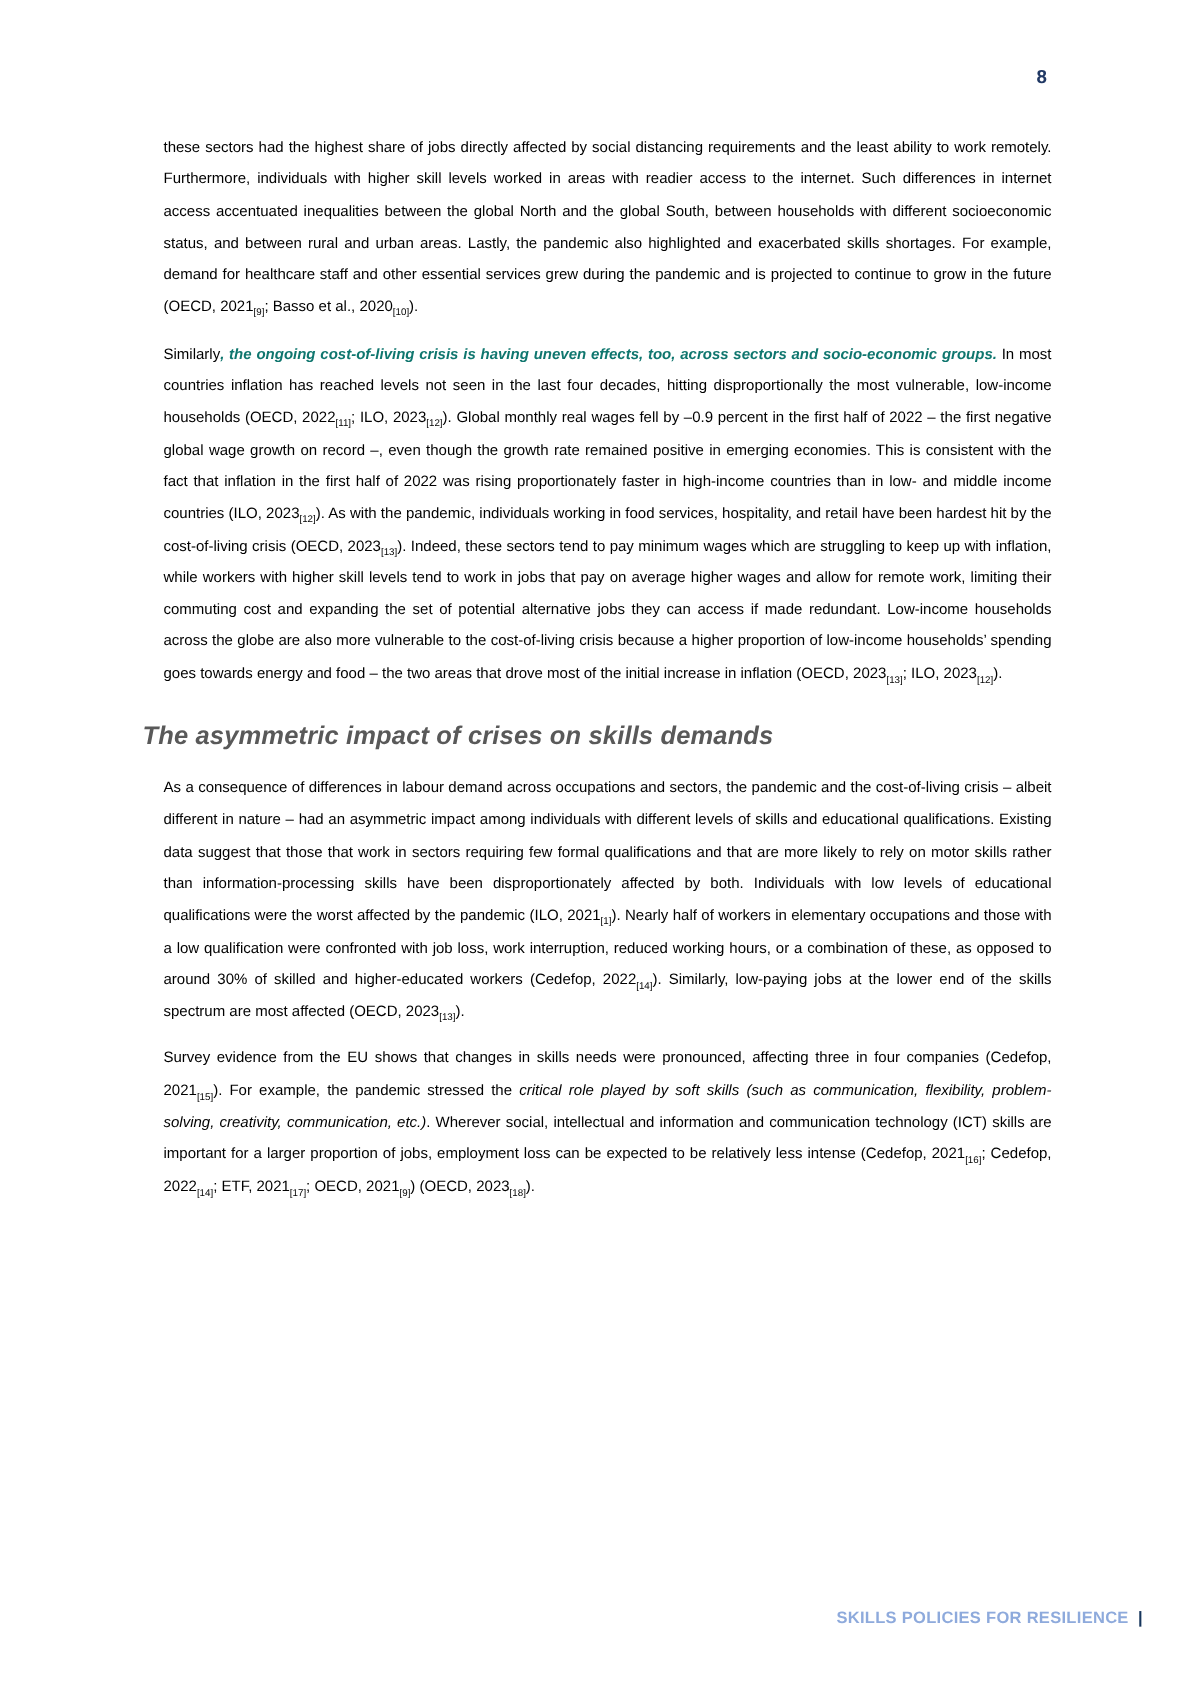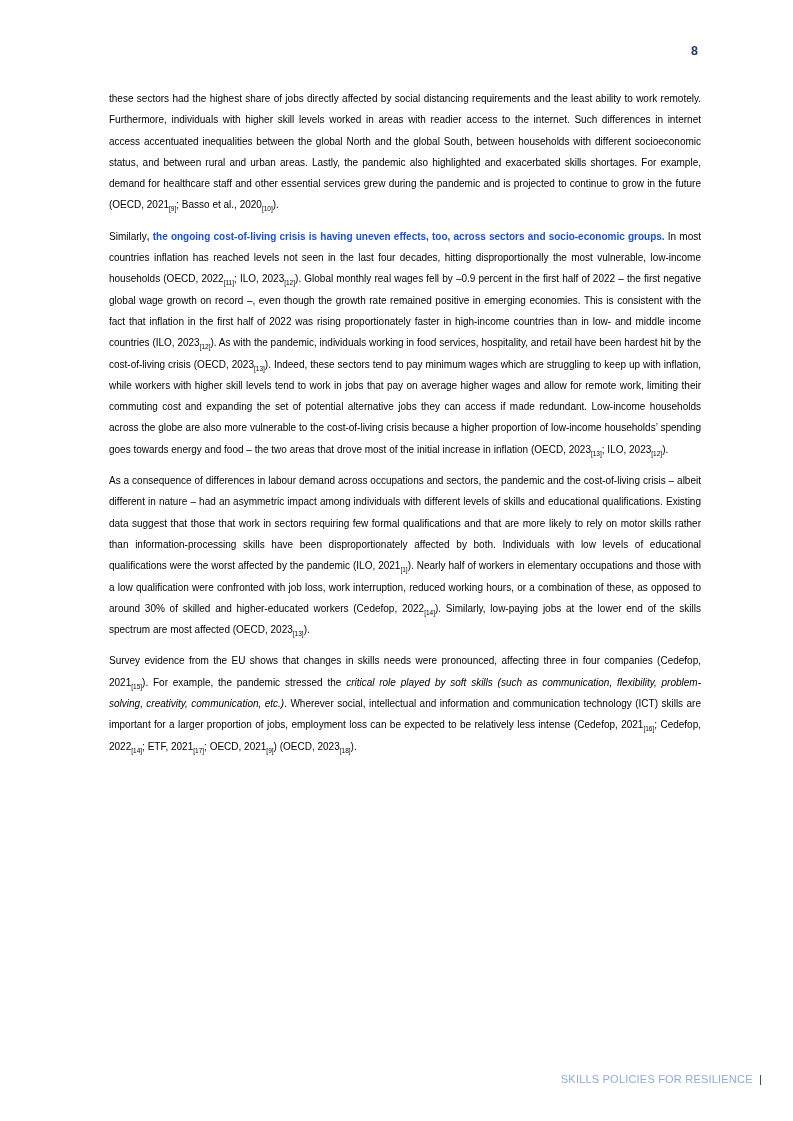--- a/index.html
+++ b/index.html
@@ -42,36 +42,37 @@
     font-style: italic;
     color: #595959;
     margin: 21px 0 14px 0;
     letter-spacing: 0.1px;
   }
   sub {
     font-size: 0.65em;
     line-height: 0;
   }
   .teal {
-    color: #1d4ed8;
+    color: #0f766e;
     font-weight: bold;
+    font-style: italic;
   }
   .bi {
     font-weight: normal;
     font-style: italic;
   }
   .i {
     font-style: italic;
   }
   .footer {
     position: absolute;
     right: 31px;
     bottom: 36px;
     font-size: 11px;
-    font-weight: normal;
+    font-weight: bold;
     letter-spacing: 0.2px;
     white-space: nowrap;
   }
   .footer-text {
     color: #8eaadc;
   }
   .footer-sep {
     color: #17365d;
     margin-left: 3px;
   }
@@ -81,20 +82,21 @@
 
 <div class="page">
 
   <div class="page-number">8</div>
 
   <main class="content">
     <p class="body"><span>these sectors had the highest share of jobs directly affected by social distancing requirements and the least ability to work remotely. Furthermore, individuals with higher skill levels worked in areas with readier access to the internet. Such differences in internet access accentuated inequalities between the global North and the global South, between households with different socioeconomic status, and between rural and urban areas. Lastly, the pandemic also highlighted and exacerbated skills shortages. For example, demand for healthcare staff and other essential services grew during the pandemic and is projected to continue to grow in the future (OECD, 2021</span><sub>[9]</sub><span>; Basso et al., 2020</span><sub>[10]</sub><span>).</span></p>
 
     <p class="body"><span>Similarly</span><span class="teal">, the ongoing cost-of-living crisis is having uneven effects, too, across sectors and socio-economic groups.</span><span> In most countries inflation has reached levels not seen in the last four decades, hitting disproportionally the most vulnerable, low-income households (OECD, 2022</span><sub>[11]</sub><span>; ILO, 2023</span><sub>[12]</sub><span>). Global monthly real wages fell by –0.9 percent in the first half of 2022 – the first negative global wage growth on record –, even though the growth rate remained positive in emerging economies. This is consistent with the fact that inflation in the first half of 2022 was rising proportionately faster in high-income countries than in low- and middle income countries (ILO, 2023</span><sub>[12]</sub><span>). As with the pandemic, individuals working in food services, hospitality, and retail have been hardest hit by the cost-of-living crisis (OECD, 2023</span><sub>[13]</sub><span>). Indeed, these sectors tend to pay minimum wages which are struggling to keep up with inflation, while workers with higher skill levels tend to work in jobs that pay on average higher wages and allow for remote work, limiting their commuting cost and expanding the set of potential alternative jobs they can access if made redundant. Low-income households across the globe are also more vulnerable to the cost-of-living crisis because a higher proportion of low-income households’ spending goes towards energy and food – the two areas that drove most of the initial increase in inflation (OECD, 2023</span><sub>[13]</sub><span>; ILO, 2023</span><sub>[12]</sub><span>).</span></p>
 
+    <h2 class="heading">The asymmetric impact of crises on skills demands</h2>
 
     <p class="body"><span>As a consequence of differences in labour demand across occupations and sectors, the pandemic and the cost-of-living crisis – albeit different in nature – had an asymmetric impact among individuals with different levels of skills and educational qualifications.  Existing data suggest that those that work in sectors requiring few formal qualifications and that are more likely to rely on motor skills rather than information-processing skills have been disproportionately affected by both. Individuals with low levels of educational qualifications were the worst affected by the pandemic (ILO, 2021</span><sub>[1]</sub><span>). Nearly half of workers in elementary occupations and those with a low qualification were confronted with job loss, work interruption, reduced working hours, or a combination of these, as opposed to around 30% of skilled and higher-educated workers (Cedefop, 2022</span><sub>[14]</sub><span>).  Similarly, low-paying jobs at the lower end of the skills spectrum are most affected  (OECD, 2023</span><sub>[13]</sub><span>).</span></p>
 
     <p class="body"><span>Survey evidence from the EU shows that changes in skills needs were pronounced, affecting three in four companies (Cedefop, 2021</span><sub>[15]</sub><span>). For example, the pandemic stressed the </span><span class="bi">critical role played by soft skills</span><span> </span><span class="i">(such as communication, flexibility, problem-solving, creativity, communication, etc.)</span><span>. Wherever social, intellectual and information and communication technology (ICT) skills are important for a larger proportion of jobs, employment loss can be expected to be relatively less intense (Cedefop, 2021</span><sub>[16]</sub><span>; Cedefop, 2022</span><sub>[14]</sub><span>; ETF, 2021</span><sub>[17]</sub><span>; OECD, 2021</span><sub>[9]</sub><span>) (OECD, 2023</span><sub>[18]</sub><span>).</span></p>
   </main>
 
   <footer class="footer">
     <span class="footer-text">SKILLS POLICIES FOR RESILIENCE</span>
     <span class="footer-sep">|</span>
   </footer>

